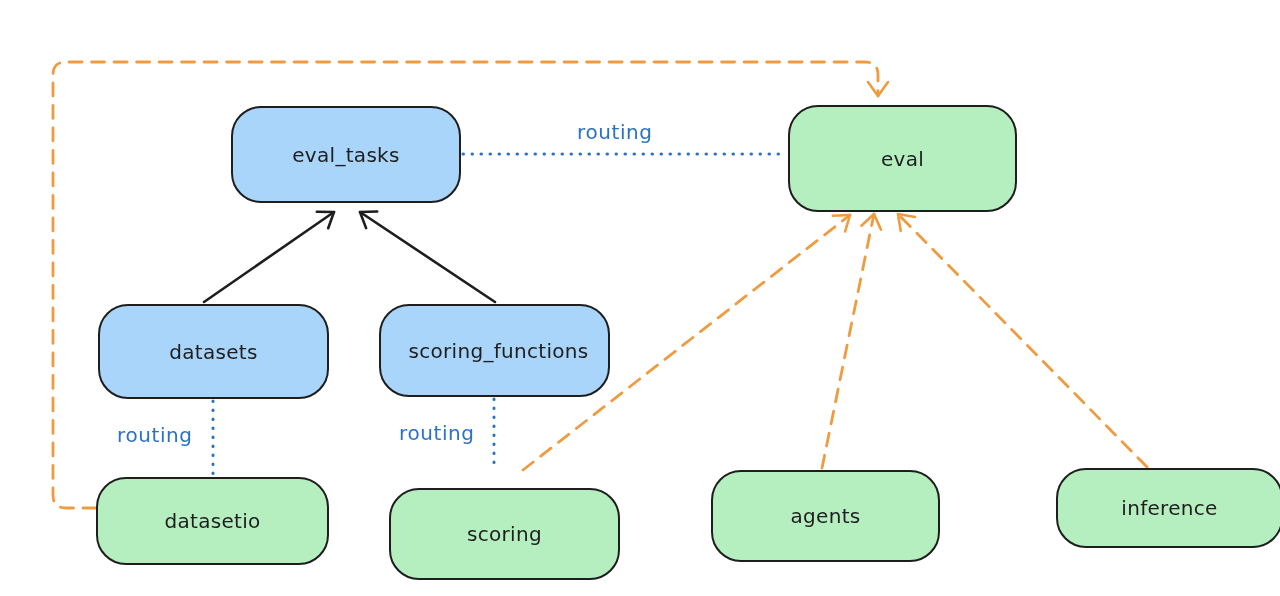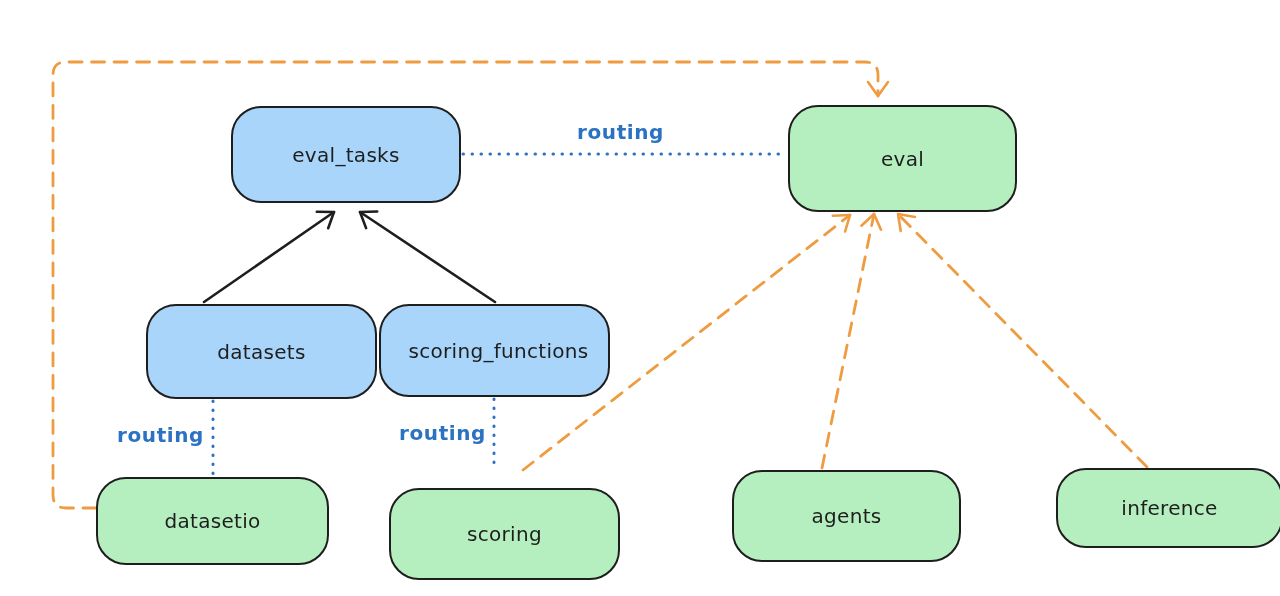--- a/index.html
+++ b/index.html
@@ -59,21 +59,21 @@
     font-size: 20px;
     letter-spacing: 0.3px;
   }
   .node.blue  { background: var(--blue-fill, #a8d5f9); }
   .node.green { background: var(--green-fill, #b5efbf); }
 
   .edge-label {
     position: absolute;
     color: var(--routing-blue, #2b72c3);
     font-size: 20px;
-    font-weight: 700;
+    font-weight: 400;
     letter-spacing: 0.6px;
     white-space: nowrap;
   }
 </style>
 </head>
 <body>
 
 <div class="canvas">
 
   <svg class="edges" width="1280" height="596" viewBox="0 0 1280 596" xmlns="http://www.w3.org/2000/svg">
@@ -100,37 +100,37 @@
   </svg>
 
   <div class="node blue" style="left:231px; top:106px; width:230px; height:97px;">
     <span>eval_tasks</span>
   </div>
 
   <div class="node green" style="left:788px; top:105px; width:229px; height:107px;">
     <span>eval</span>
   </div>
 
-  <div class="node blue" style="left:98px; top:304px; width:231px; height:95px;margin-left:48px;">
+  <div class="node blue" style="left:98px; top:304px; width:231px; height:95px;">
     <span>datasets</span>
   </div>
 
   <div class="node blue" style="left:379px; top:304px; width:231px; height:93px;padding-left:8px;">
     <span>scoring_functions</span>
   </div>
 
   <div class="node green" style="left:96px; top:477px; width:233px; height:88px;">
     <span>datasetio</span>
   </div>
 
   <div class="node green" style="left:389px; top:488px; width:231px; height:92px;">
     <span>scoring</span>
   </div>
 
-  <div class="node green" style="left:711px; top:470px; width:229px; height:92px;margin-left:21px;">
+  <div class="node green" style="left:711px; top:470px; width:229px; height:92px;">
     <span>agents</span>
   </div>
 
   <div class="node green" style="left:1056px; top:468px; width:227px; height:80px;">
     <span>inference</span>
   </div>
 
   <div class="edge-label" style="left:577px; top:120px;">routing</div>
 
   <div class="edge-label" style="left:117px; top:423px;">routing</div>

